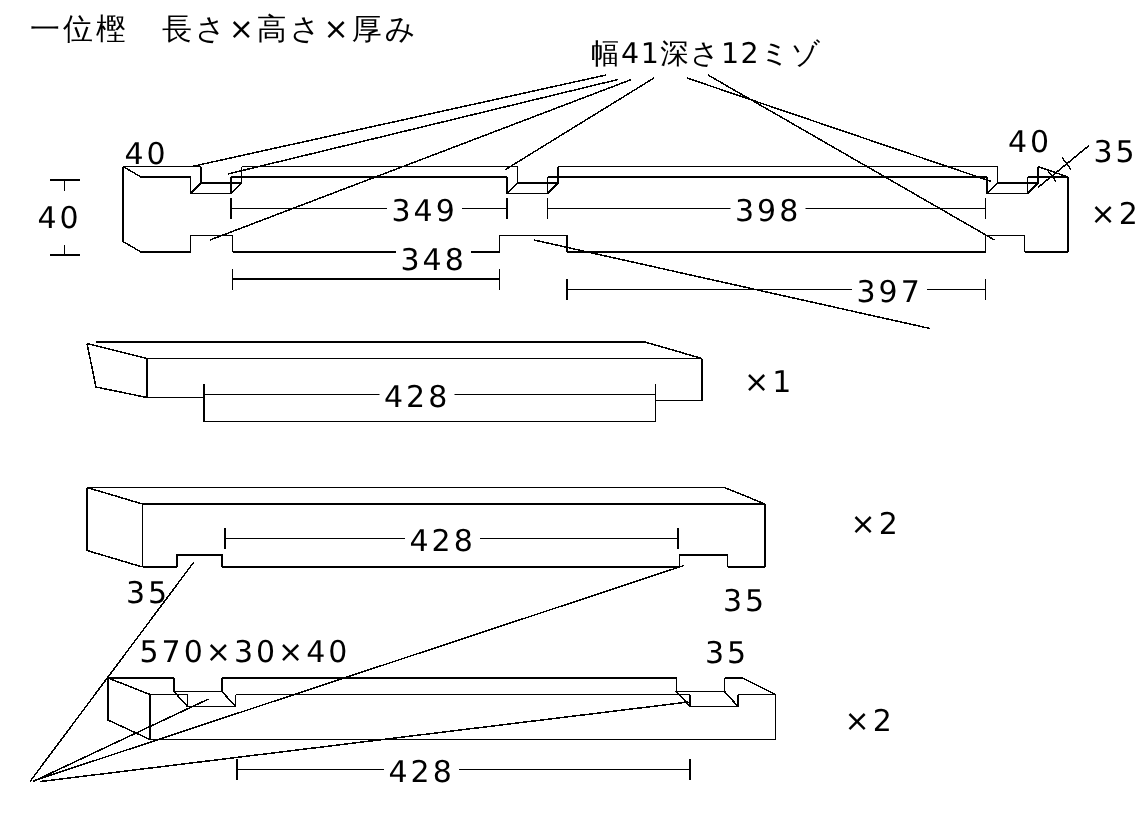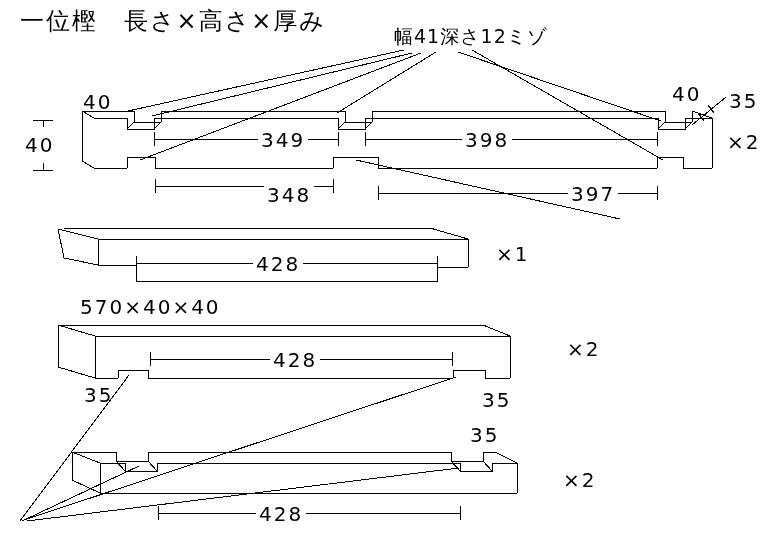--- a/index.html
+++ b/index.html
@@ -6,21 +6,21 @@
   .page{
     position:relative;width:764px;height:547px;background:#ffffff;
     font-family:"DejaVu Sans",sans-serif;color:#000;overflow:hidden;
   }
   svg{position:absolute;left:0;top:0;shape-rendering:crispEdges;}
   path{stroke:#000;stroke-width:1;fill:none;}
   .lbl{position:absolute;white-space:nowrap;font-size:19px;line-height:1.1;color:#000;}
   .num{font-size:20px;letter-spacing:2px;}
   .dim{background:#ffffff;padding:0 3px;text-align:center;}
   .note{font-size:19px;letter-spacing:1px;}
-  .ttl{font-size:24px;letter-spacing:2px;}
+  .ttl{font-size:20px;letter-spacing:2px;}
 </style>
 </head>
 <body>
 
 <div class="page">
 
   <svg width="764" height="547" viewBox="0 0 764 547">
 
     <g>
       <path d="M82 111 H134 M161 111 H345 M372 111 H665 M692 111 L712 118
@@ -86,31 +86,31 @@
   </svg>
 
   <span class="lbl ttl" style="left:20px;top:8px">一位樫　長さ×高さ×厚み</span>
 
   <span class="lbl note" style="left:394px;top:26px">幅41深さ12ミゾ</span>
   <span class="lbl num" style="left:83px;top:91px">40</span>
   <span class="lbl num" style="left:672px;top:83px">40</span>
   <span class="lbl num" style="left:729px;top:90px">35</span>
   <span class="lbl num" style="left:25px;top:134px">40</span>
   <span class="lbl num dim" style="left:258px;top:129px">349</span>
-  <span class="lbl num dim" style="left:462px;top:129px">398</span>
+  <span class="lbl num dim" style="left:487px;top:129px">398</span>
   <span class="lbl num" style="left:727px;top:131px">×2</span>
-  <span class="lbl num dim" style="left:264px;top:184px">348</span>
+  <span class="lbl num dim" style="left:264px;top:162px">348</span>
   <span class="lbl num dim" style="left:568px;top:183px">397</span>
 
   <span class="lbl num dim" style="left:253px;top:253px">428</span>
   <span class="lbl num" style="left:496px;top:243px">×1</span>
 
-  <span class="lbl num" style="left:80px;top:296px">570×40×40</span>
   <span class="lbl num dim" style="left:270px;top:349px">428</span>
   <span class="lbl num" style="left:567px;top:338px">×2</span>
   <span class="lbl num" style="left:84px;top:384px">35</span>
   <span class="lbl num" style="left:482px;top:389px">35</span>
 
+  <span class="lbl num" style="left:93px;top:423px">570×30×40</span>
   <span class="lbl num" style="left:470px;top:424px">35</span>
   <span class="lbl num" style="left:563px;top:469px">×2</span>
   <span class="lbl num dim" style="left:256px;top:503px">428</span>
 
 </div>
 
 </body></html>

